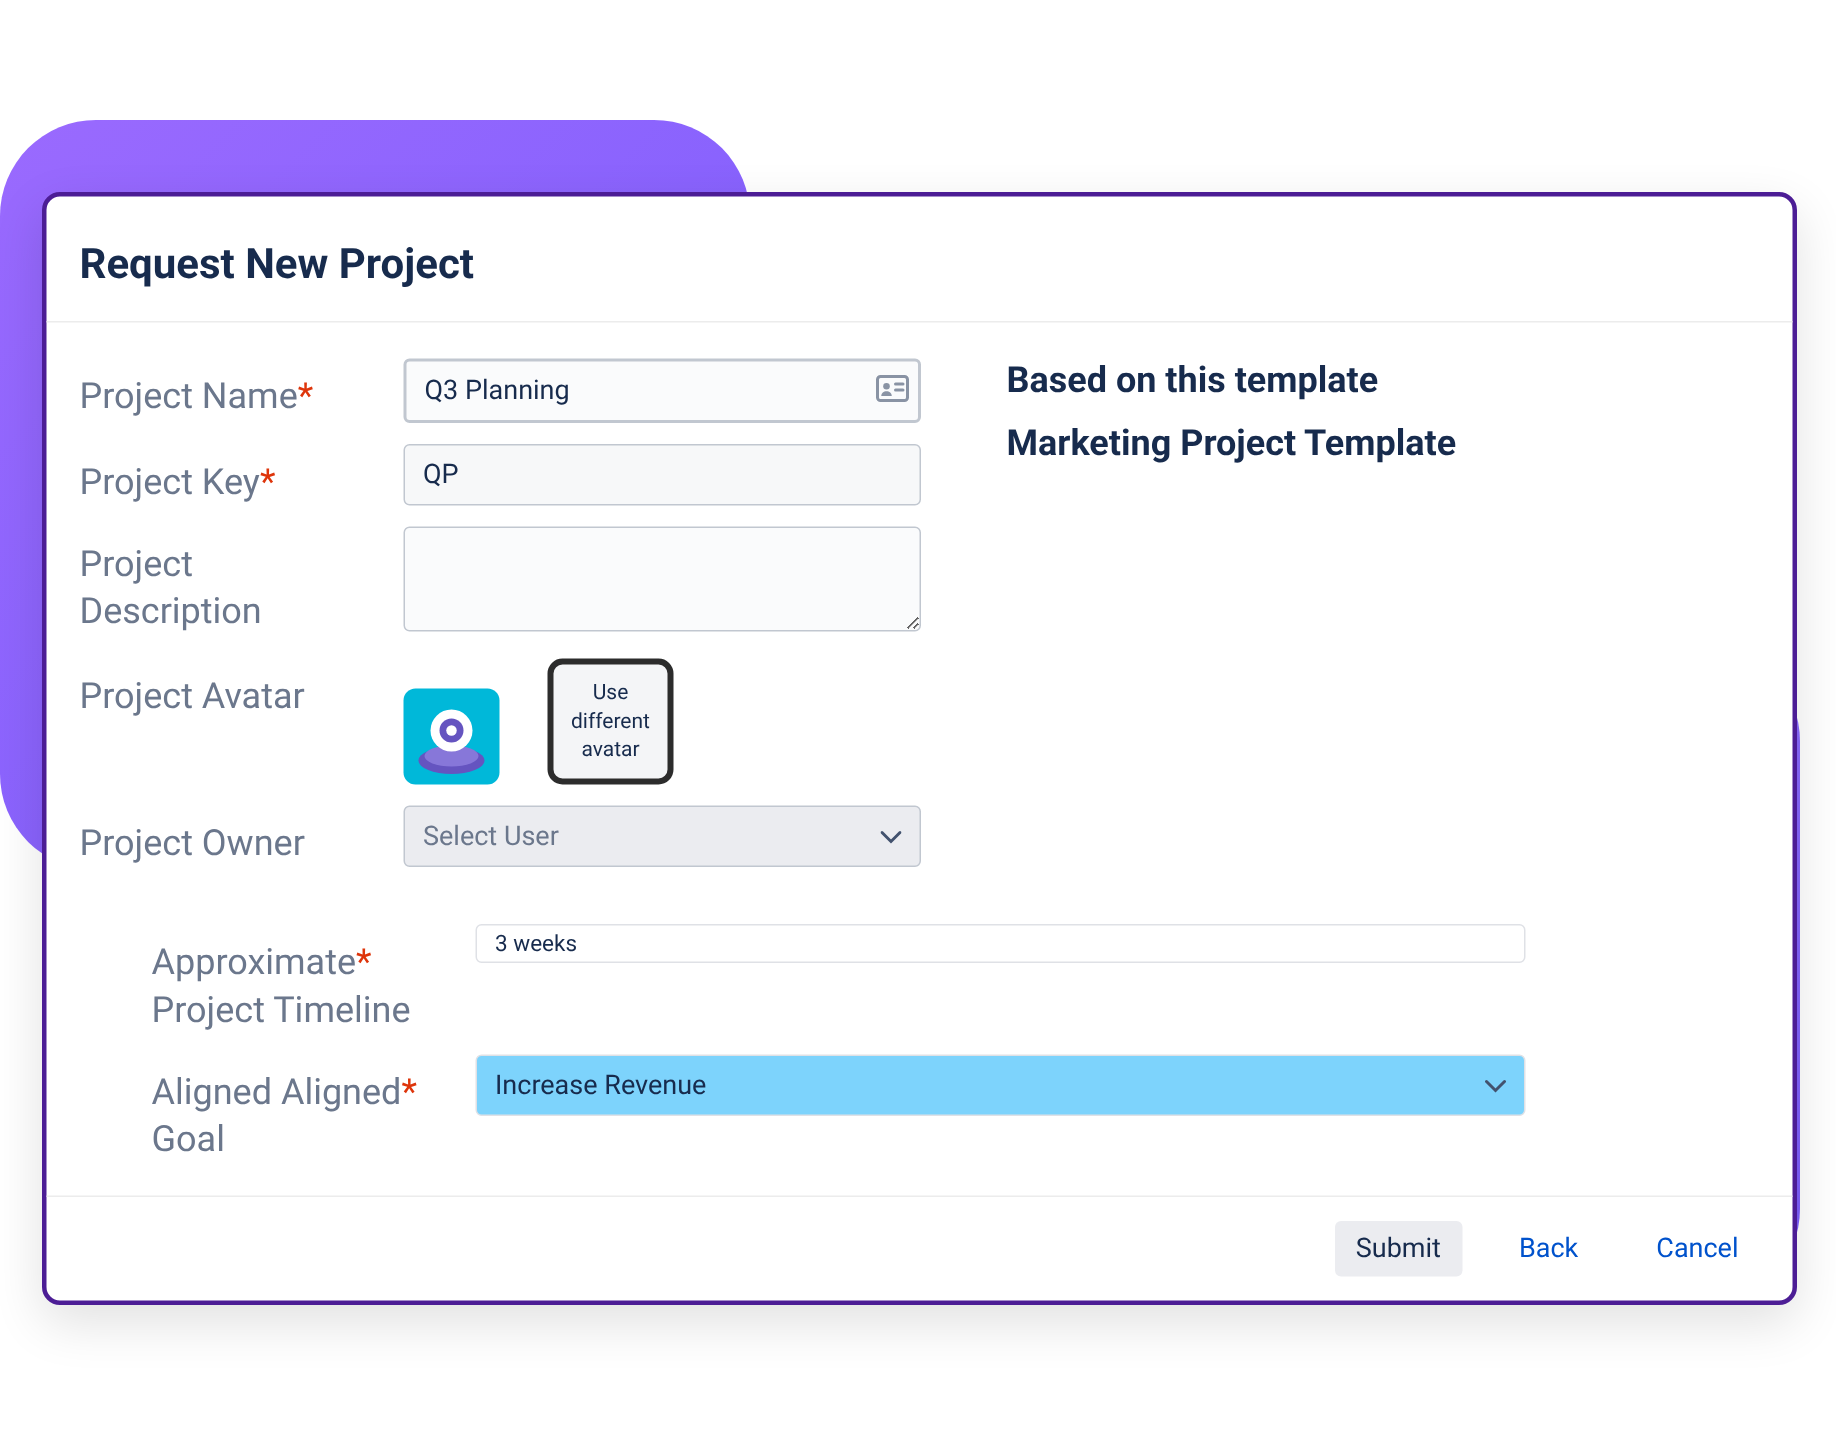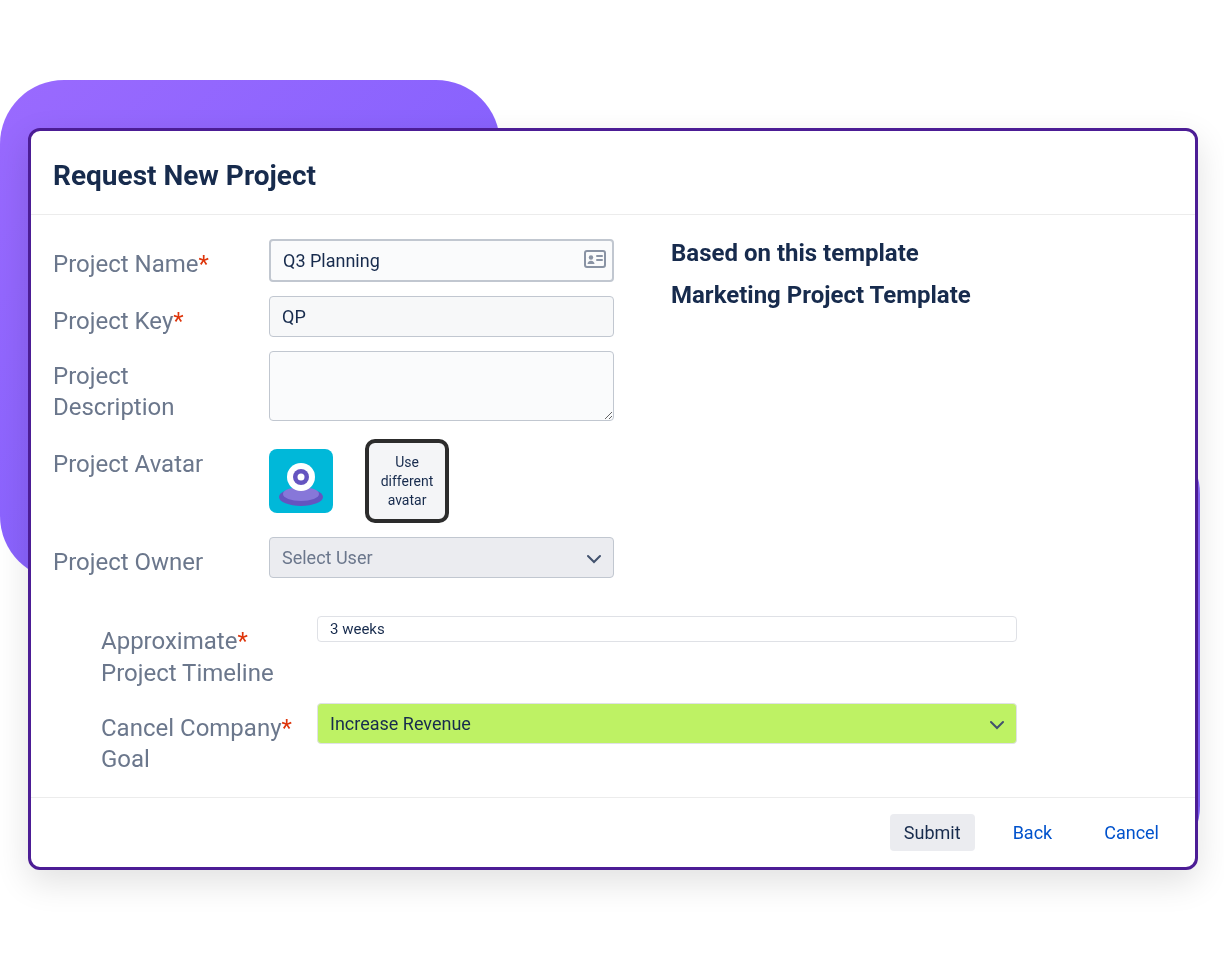--- a/index.html
+++ b/index.html
@@ -86,21 +86,21 @@
     font-size: 18px;
     color: #172B4D;
     font-family: inherit;
   }
   .text-input.with-icon { padding-right: 40px; background: #fafbfc; border: 2px solid #c1c7d0;}
   .textarea { height: 70px; resize: vertical; background: #fafbfc; }
   .input-end-icon {
     position: absolute; right: 8px; top: 50%; transform: translateY(-50%);
     color: #6B778C;
   }
-  .avatar-row { display: flex; align-items: center; gap: 32px; }
+  .avatar-row { display: flex; align-items: flex-end; gap: 32px; }
   .avatar-box {
     width: 64px; height: 64px; border-radius: 8px;
     background: #00b8d9;
     display: flex; align-items: center; justify-content: center;
     position: relative;
   }
   .avatar-btn {
     width: 84px; height: 84px;
     border: 4px solid #2c2c2c;
     border-radius: 10px;
@@ -140,21 +140,21 @@
     background: none;
     cursor: pointer;
     padding: 8px 14px;
     border-radius: 4px;
     font-family: inherit;
   }
   .btn-submit { background: #ebecf0; color: #172B4D; }
   .btn-link { color: #0052CC; }
   .goal-row { margin-bottom: 4px; }
   .goal-row .field-wrap { flex: 1; }
-  .goal-select { background: #bef264; border: 1px solid #dfe1e6; }
+  .goal-select { background: #7dd3fc; border: 1px solid #dfe1e6; }
   .wide-wrap .field-wrap { flex: 1; }
 </style>
 </head>
 <body>
 
 <div class="bg-shape-1"></div>
 <div class="bg-shape-2"></div>
 
 <div class="dialog">
   <div class="dialog-header">
@@ -234,21 +234,21 @@
 
   <div style="padding: 0 22px 18px 22px; margin-left: 48px;">
     <div class="form-row wide-wrap">
       <label class="form-label"><span>Approximate</span><span class="req">*</span><br><span>Project Timeline</span></label>
       <div class="field-wrap" style="max-width:700px;">
         <input class="plain-input" value="3 weeks" style="">
       </div>
     </div>
 
     <div class="form-row goal-row wide-wrap">
-      <label class="form-label"><span>Cancel Company</span><span class="req">*</span><br><span>Goal</span></label>
+      <label class="form-label"><span>Aligned Aligned</span><span class="req">*</span><br><span>Goal</span></label>
       <div class="field-wrap" style="max-width:700px;">
         <div class="select-box goal-select">
           <span>Increase Revenue</span>
           <span class="chev">
             <svg width="14" height="10" viewBox="0 0 14 10">
                 <path d="M1 2l6 6 6-6" stroke="#42526E" stroke-width="2" fill="none" stroke-linecap="round"></path>
               </svg>
           </span>
         </div>
       </div>

